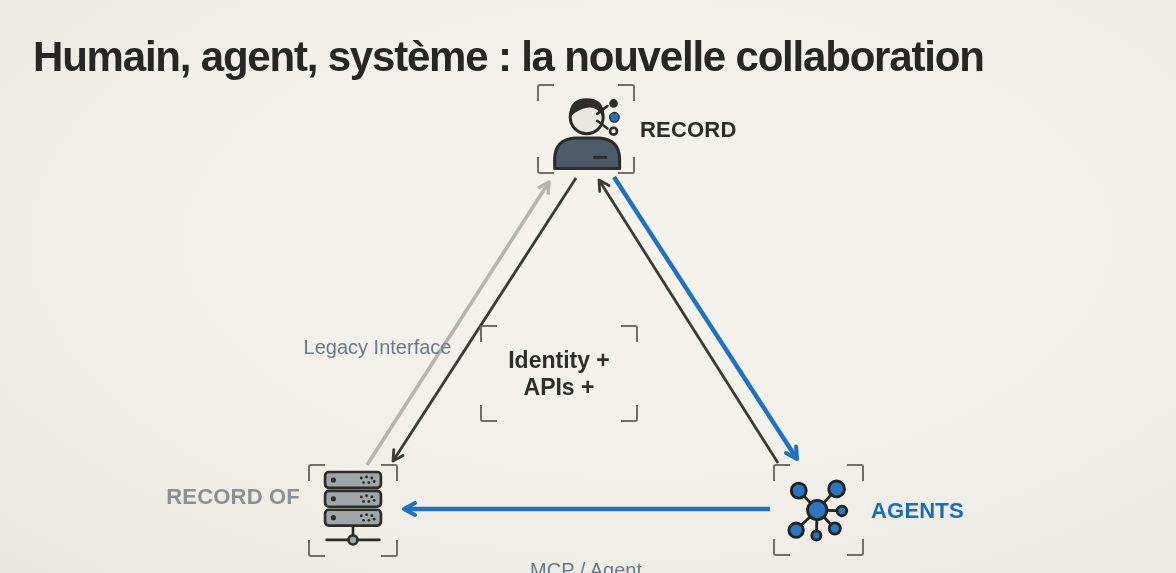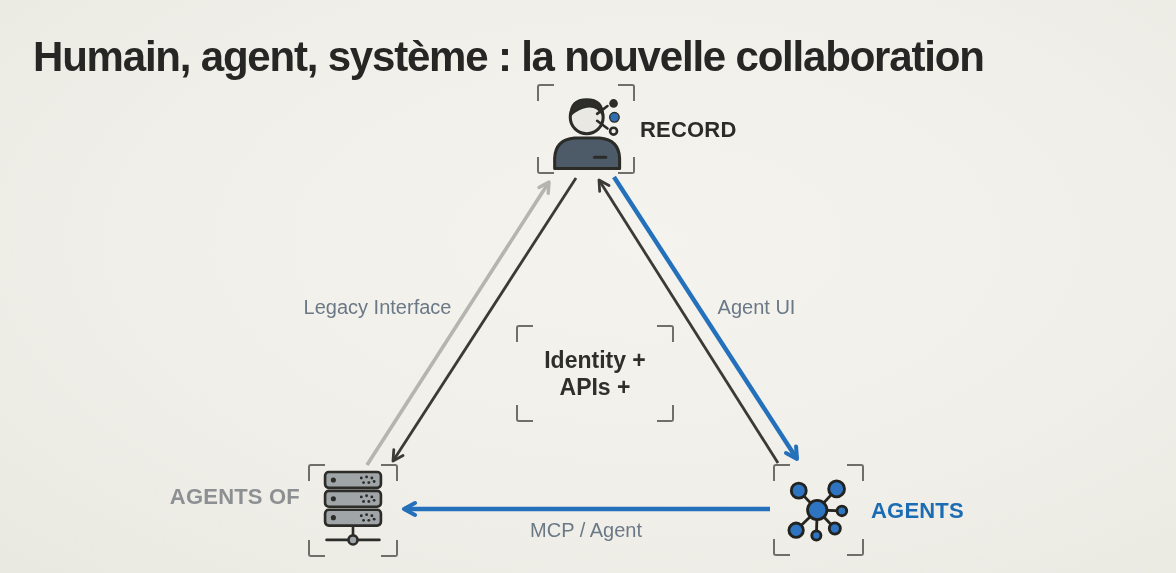--- a/index.html
+++ b/index.html
@@ -30,21 +30,21 @@
   .label-systems {
     position:absolute; left: 128px; top: 485px; width: 172px;
     text-align: right; font-weight:700; font-size:22px; line-height:24px;
     color:#8d9093; letter-spacing:0.2px;
   }
   .center-text {
     position:absolute; inset:0;
     display:flex; flex-direction:column; justify-content:center; align-items:center;
     font-weight:700; font-size:23px; line-height:27px; color:#2e2e2b; text-align:center;
   }
-  .edge-label { position:absolute; font-size:20px; color:#6b7987; text-align:center; }
+  .edge-label { position:absolute; font-size:20px; color:#6b7987; text-align:center;margin-top:40px; }
   .edge-label.legacy { left:290px; top:296px; width:175px; }
   .edge-label.agentui { left:694px; top:296px; width:125px; }
   .edge-label.mcp { left:510px; top:519px; width:152px; }
   .overlay { position:absolute; left:0; top:0; pointer-events:none; }
 </style>
 </head>
 <body>
 
 <div class="canvas">
 
@@ -81,33 +81,33 @@
       <path d="M32,33 Q32,14 51,14 Q70,14 70,33 Q63,21 51,23 Q46,23.7 42,26 Q36,29 32,33 Z" fill="#2d2d2a" stroke="#2b2b28" stroke-width="2"></path>
       <line x1="75" y1="22" x2="63" y2="31" stroke="#2b2b28" stroke-width="3" stroke-linecap="round"></line>
       <line x1="75" y1="48" x2="63" y2="39" stroke="#2b2b28" stroke-width="3" stroke-linecap="round"></line>
       <circle cx="82" cy="19" r="5" fill="#2d2d2a"></circle>
       <circle cx="83" cy="35" r="5.5" fill="#2e6fb0" stroke="#2b2b28" stroke-width="1.6"></circle>
       <circle cx="82" cy="51" r="4" fill="#f1f0ea" stroke="#2b2b28" stroke-width="3"></circle>
     </svg>
   </div>
   <div class="node-label label-human">RECORD</div>
 
-  <div class="frame" style="left:516px; top:325px; width:158px; height:97px;">
+  <div class="frame" style="left:480px; top:325px; width:158px; height:97px;">
     <span class="c tl"></span>
     <span class="c tr"></span>
     <span class="c bl"></span>
     <span class="c br"></span>
     <div class="center-text">
       <span>Identity +</span>
       <span>APIs +</span>
     </div>
   </div>
 
   <div class="label-systems">
-    <div>AGENTS OF</div>
+    <div>RECORD OF</div>
   </div>
   <div class="frame" style="left:308px; top:464px; width:90px; height:93px;">
     <span class="c tl"></span>
     <span class="c tr"></span>
     <span class="c bl"></span>
     <span class="c br"></span>
     <svg style="left:7px; top:5px;" width="76" height="83" viewBox="0 0 100 110">
       <line x1="50" y1="74" x2="50" y2="90" stroke="#2c2c29" stroke-width="3.5"></line>
       <line x1="15" y1="94" x2="85" y2="94" stroke="#2c2c29" stroke-width="3.5" stroke-linecap="round"></line>
       <g stroke="#2c2c29" stroke-width="3.5" fill="#a0a5a8">
@@ -163,16 +163,15 @@
         <circle cx="76" cy="51" r="5.5"></circle>
         <circle cx="68" cy="71" r="6.3"></circle>
         <circle cx="47" cy="79" r="5.2"></circle>
         <circle cx="24" cy="73" r="8.2"></circle>
       </g>
     </svg>
   </div>
   <div class="node-label label-agents">AGENTS</div>
 
   <div class="edge-label legacy">Legacy Interface</div>
-  <div class="edge-label agentui">Agent UI</div>
   <div class="edge-label mcp">MCP / Agent</div>
 
 </div>
 
 </body></html>

